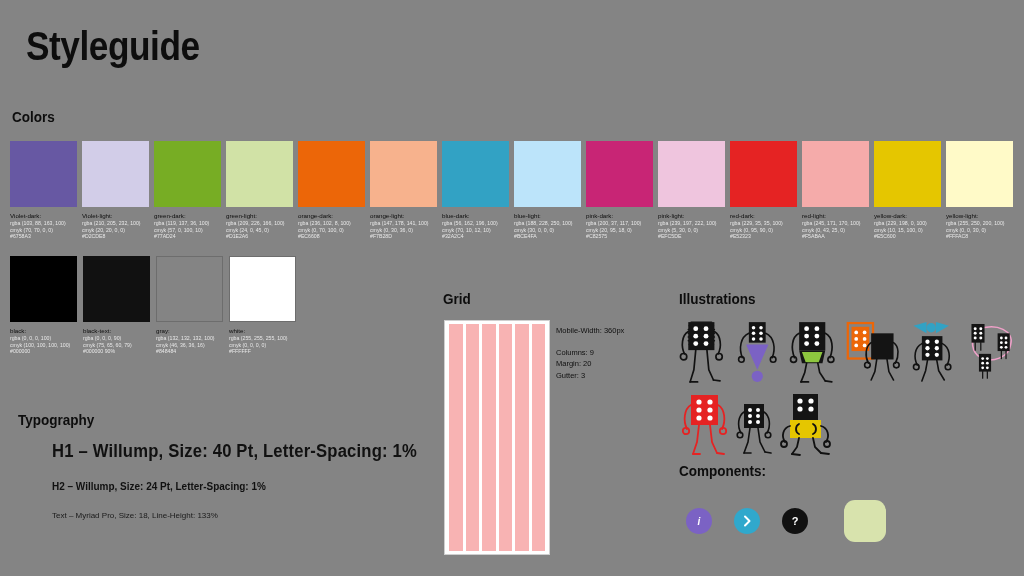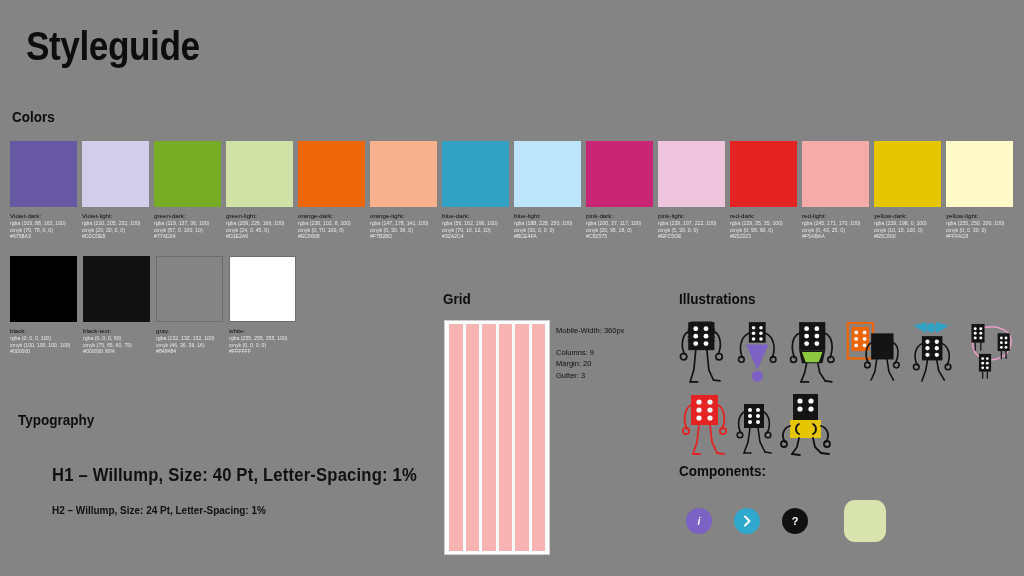--- a/index.html
+++ b/index.html
@@ -85,21 +85,21 @@
     display: block;
     white-space: nowrap;
   }
 
   
   #typography-title { left: 18px; top: 411px; }
 
   .type-samples {
     position: absolute;
     left: 52px;
-    top: 465px;
+    top: 441px;
     width: 400px;
   }
   .type-h1 {
     font-size: 17.5px;
     font-weight: bold;
     color: #111;
     letter-spacing: 0.2px;
     transform: scaleX(0.95);
     transform-origin: left center;
     white-space: nowrap;
@@ -374,20 +374,21 @@
       <span class="sw-line">cmyk (0, 0, 0, 0)</span>
       <span class="sw-line">#FFFFFF</span>
     </div>
   </div>
 </div>
 
 <div class="section-title" id="typography-title">Typography</div>
 <div class="type-samples">
   <div class="type-h1">H1 – Willump, Size: 40 Pt, Letter-Spacing: 1%</div>
   <div class="type-h2">H2 – Willump, Size: 24 Pt, Letter-Spacing: 1%</div>
+  <div class="type-body">Text – Myriad Pro, Size: 18, Line-Height: 133%</div>
 </div>
 
 <div class="section-title" id="grid-title">Grid</div>
 <div class="grid-card">
   <div class="grid-col" style="background: rgb(248, 179, 179);"></div>
   <div class="grid-col" style="background: rgb(248, 179, 179);"></div>
   <div class="grid-col" style="background: rgb(248, 179, 179);"></div>
   <div class="grid-col" style="background: rgb(248, 179, 179);"></div>
   <div class="grid-col" style="background: rgb(248, 179, 179);"></div>
   <div class="grid-col" style="background: rgb(248, 179, 179);"></div>

